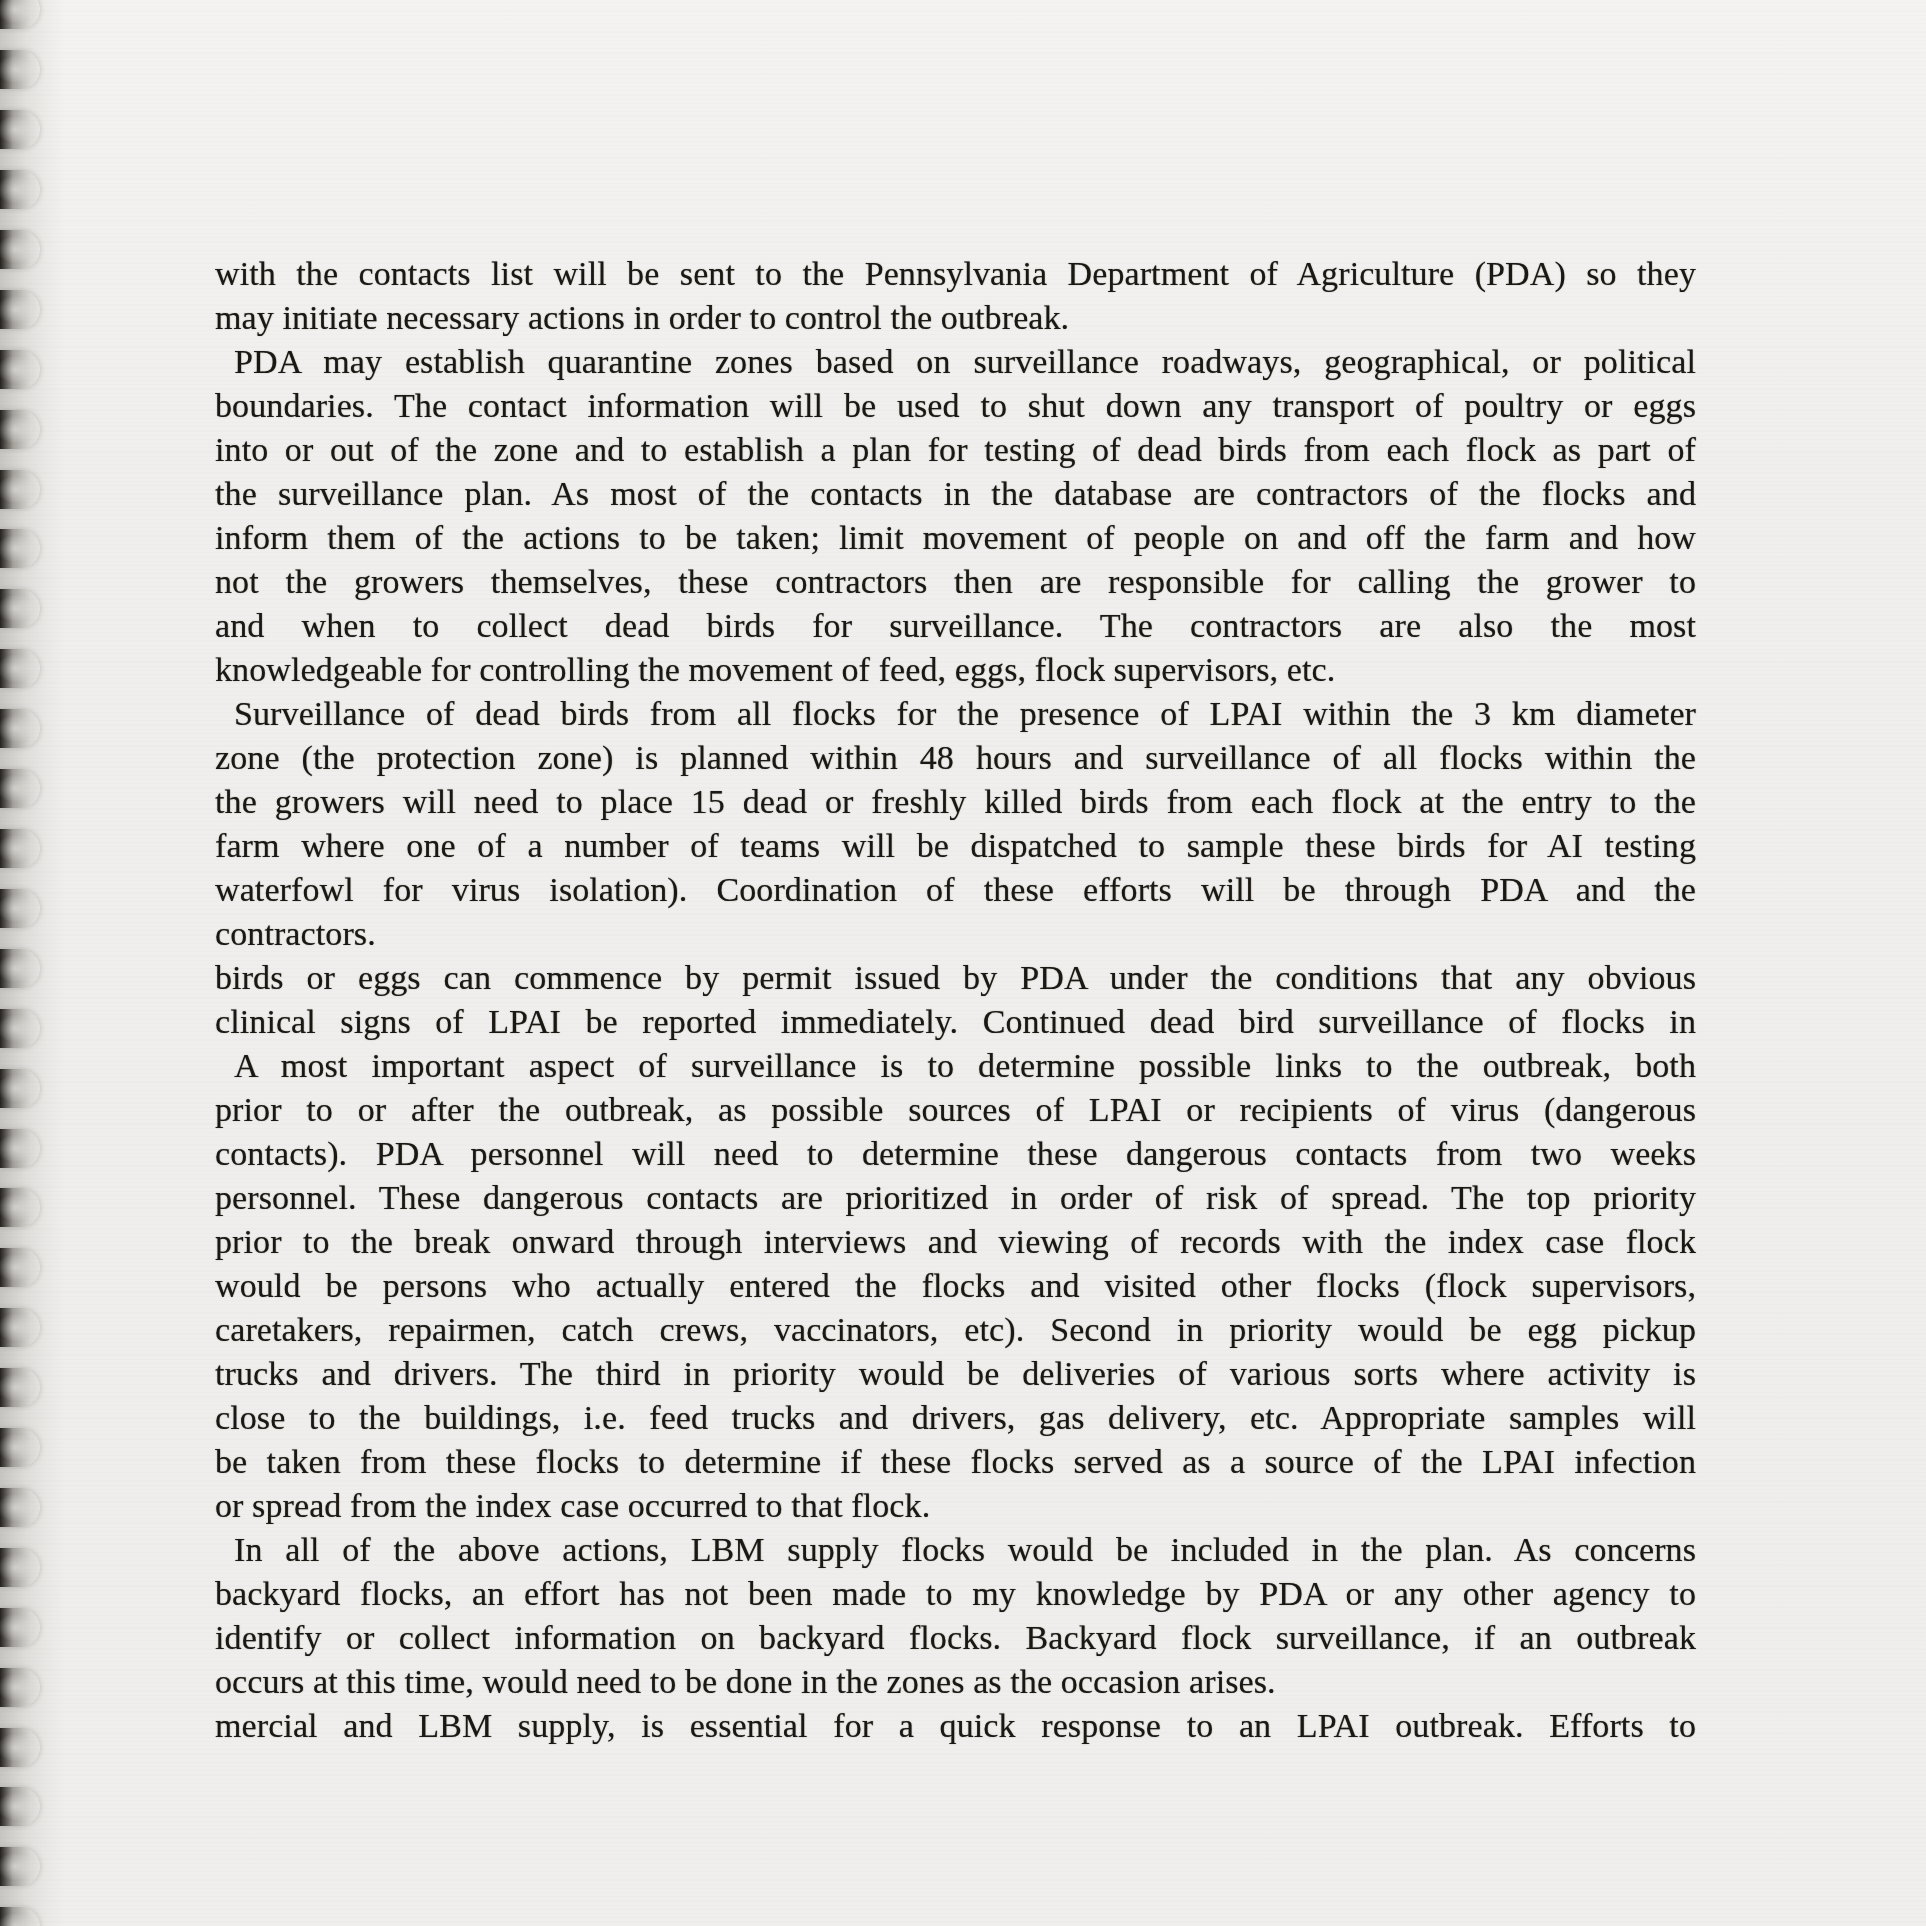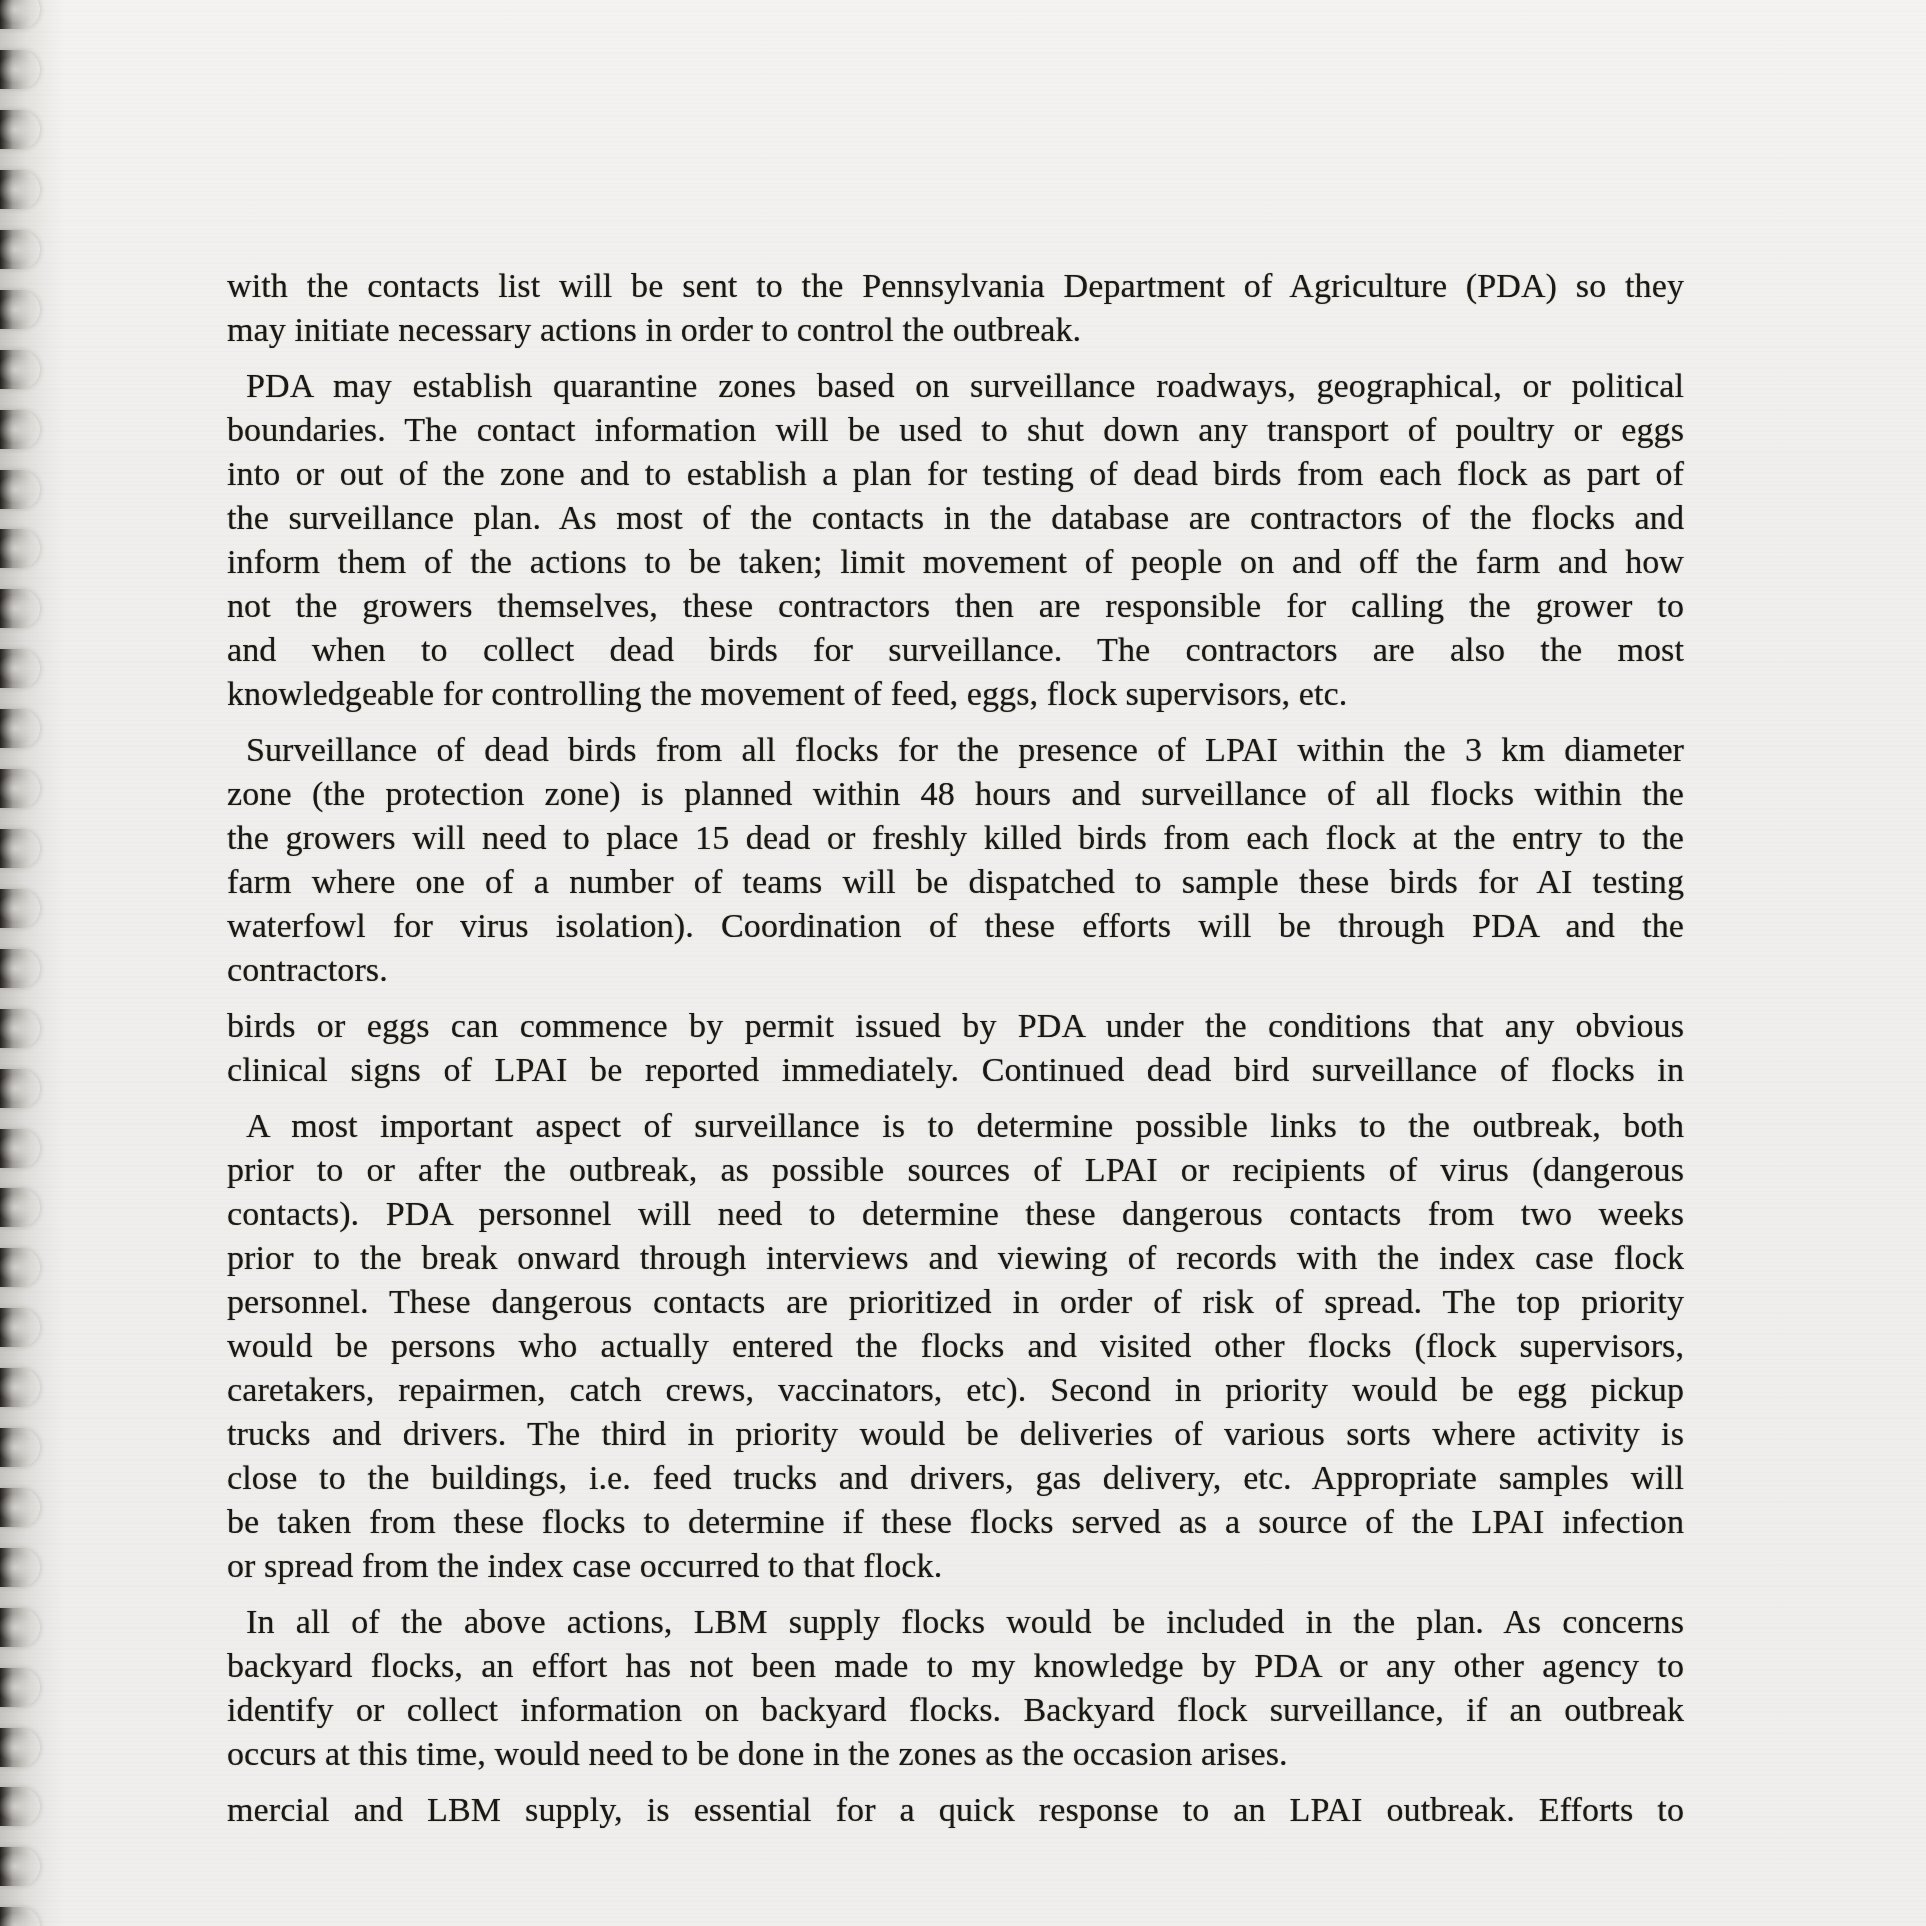--- a/index.html
+++ b/index.html
@@ -51,21 +51,21 @@
         rgba(0,0,0,0) 40px);
     box-shadow: 0 0 5.4px rgba(80,76,68,0.25);
   }
 
   .text-block {
     position: absolute;
     left: 215px;
     top: 252px;
     width: 1481px;
   }
-  .para { margin: 12px; padding: 0; }
+  .para { margin: 0; padding: 0; }
   .line {
     font-size: 34px;
     line-height: 44px;
     text-align: justify;
     text-align-last: justify;
     letter-spacing: 0.1px;
     text-shadow: 0 0 1.2px rgba(30,26,20,0.45), 0.4px 0.4px 0.4px rgba(30,26,20,0.18);
   }
   .line.last {
     text-align-last: left;
@@ -138,22 +138,22 @@
       <div class="line last">contractors.</div>
     </div>
     <div class="para">
       <div class="line">birds or eggs can commence by permit issued by PDA under the conditions that any obvious</div>
       <div class="line">clinical signs of LPAI be reported immediately.  Continued dead bird surveillance of flocks in</div>
     </div>
     <div class="para">
       <div class="line indent">A most important aspect of surveillance is to determine possible links to the outbreak, both</div>
       <div class="line">prior to or after the outbreak, as possible sources of LPAI or recipients of virus (dangerous</div>
       <div class="line">contacts).  PDA personnel will need to determine these dangerous contacts from two weeks</div>
+      <div class="line">personnel.  These dangerous contacts are prioritized in order of risk of spread.  The top priority</div>
       <div class="line">prior to the break onward through interviews and viewing of records with the index case flock</div>
-      <div class="line">personnel.  These dangerous contacts are prioritized in order of risk of spread.  The top priority</div>
       <div class="line">would be persons who actually entered the flocks and visited other flocks (flock supervisors,</div>
       <div class="line">caretakers, repairmen, catch crews, vaccinators, etc).  Second in priority would be egg pickup</div>
       <div class="line">trucks and drivers.  The third in priority would be deliveries of various sorts where activity is</div>
       <div class="line">close to the buildings, i.e. feed trucks and drivers, gas delivery, etc.  Appropriate samples will</div>
       <div class="line">be taken from these flocks to determine if these flocks served as a source of the LPAI infection</div>
       <div class="line last">or spread from the index case occurred to that flock.</div>
     </div>
     <div class="para">
       <div class="line indent">In all of the above actions, LBM supply flocks would be included in the plan.  As concerns</div>
       <div class="line">backyard flocks, an effort has not been made to my knowledge by PDA or any other agency to</div>

